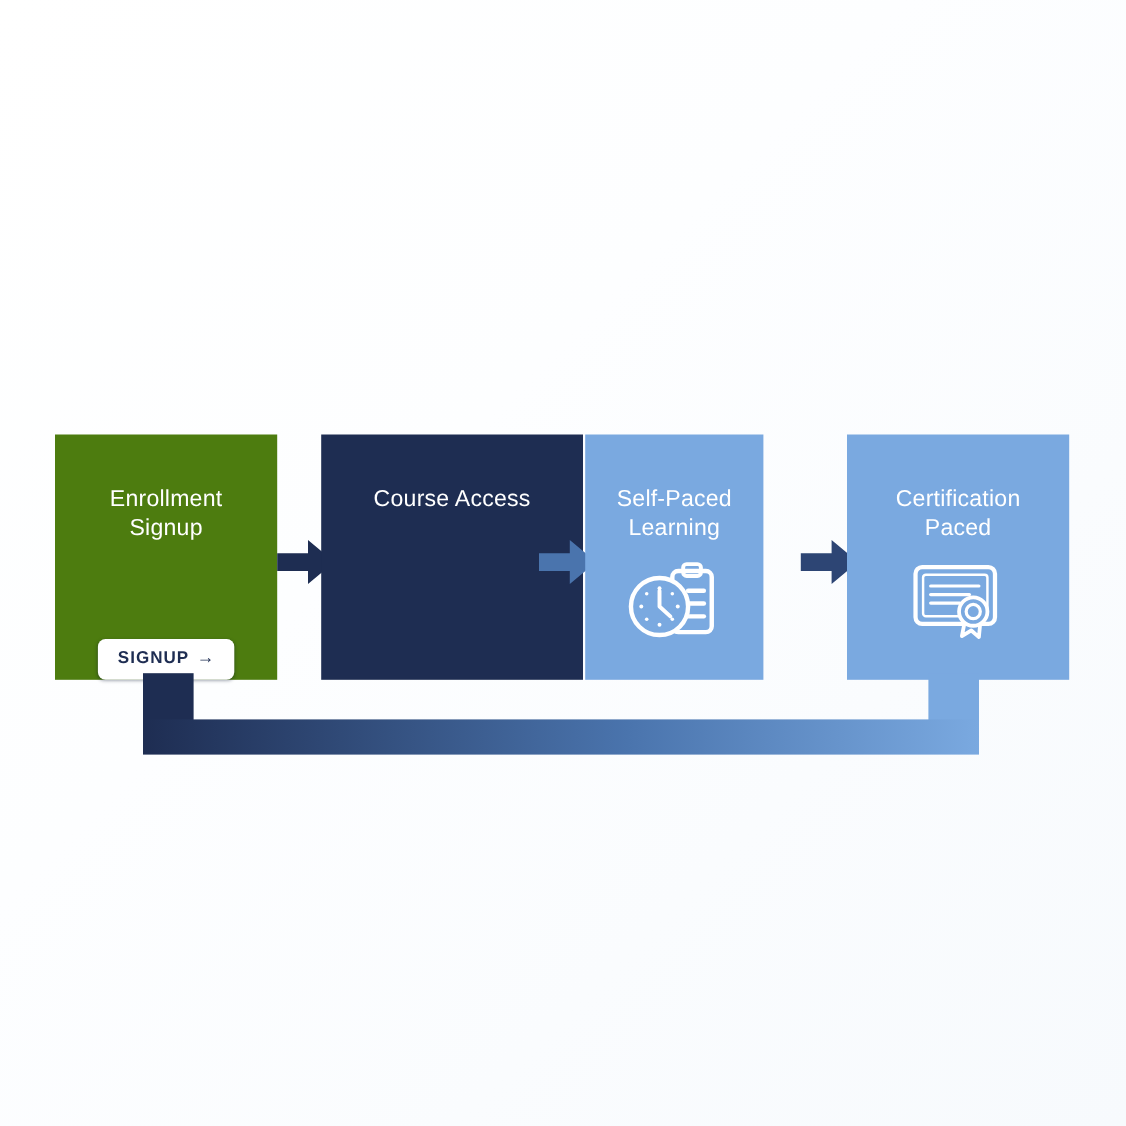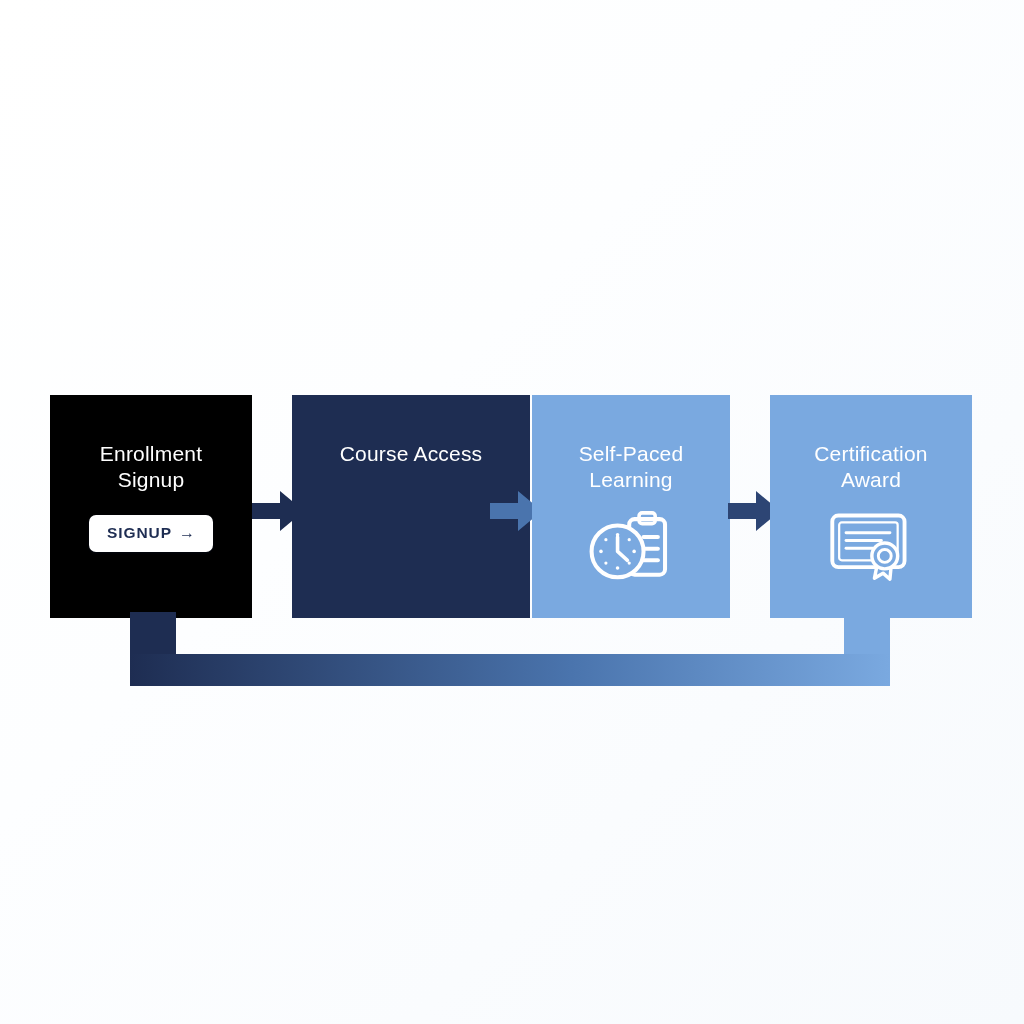--- a/index.html
+++ b/index.html
@@ -33,21 +33,21 @@
     flex-direction: column;
     align-items: center;
     box-sizing: border-box;
     padding-top: 46px;
   }
   .step-card.dark  { background: #1e2d52; }
   .step-card.light { background: #7aa9e0; }
 
   #step-card-1 { left: 50px;  width: 202px; }
   #step-card-2 { left: 292px; width: 238px; }
-  #step-card-3 { left: 532px; width: 198px; }
+  #step-card-3 { left: 532px; width: 162px; }
   #step-card-4 { left: 770px; width: 202px; }
 
   .step-title {
     color: #ffffff;
     font-size: 21px;
     line-height: 26px;
     font-weight: 400;
     text-align: center;
     letter-spacing: .2px;
     white-space: pre-line;
@@ -123,21 +123,21 @@
     width: 760px;
     height: 32px;
     background: linear-gradient(to right, #1e2d52 0%, #23345c 18%, #3a5party 0%, #46699f 55%, #6a9ad6 82%, #7aa9e0 100%);
   }
 </style>
 </head>
 <body>
 
 <div id="flow-canvas">
 
-  <div class="step-card dark" id="step-card-1" style="background: #000000;">
+  <div class="step-card dark" id="step-card-1" style="background: #4d7c0f; justify-content: space-between;">
     <div class="step-title">Enrollment
 Signup</div>
     <div class="signup-button">
       <span class="signup-label">SIGNUP</span>
       <span class="signup-arrow">→</span>
     </div>
   </div>
 
   <div class="connector-arrow" id="connector-arrow-1">
     <svg viewBox="0 0 56 56" width="56" height="56">
@@ -182,21 +182,21 @@
   </div>
 
   <div class="connector-arrow" id="connector-arrow-3">
     <svg viewBox="0 0 56 56" width="56" height="56">
       <path d="M2 20 H30 V8 L54 28 L30 48 V36 H2 Z" fill="#2d4574"></path>
     </svg>
   </div>
 
   <div class="step-card light" id="step-card-4" style="background: rgb(122, 169, 224);">
     <div class="step-title">Certification
-Award</div>
+Paced</div>
     <div class="step-icon">
       <svg viewBox="0 0 100 82" width="94" height="77">
         <rect x="5" y="5" width="84" height="60" rx="7" fill="none" stroke="#ffffff" stroke-width="4.5"></rect>
         <rect x="13" y="13" width="68" height="44" rx="3" fill="none" stroke="#ffffff" stroke-width="2.6"></rect>
         <line x1="21" y1="25" x2="72" y2="25" stroke="#ffffff" stroke-width="3.4" stroke-linecap="round"></line>
         <line x1="21" y1="34" x2="62" y2="34" stroke="#ffffff" stroke-width="3.4" stroke-linecap="round"></line>
         <line x1="21" y1="43" x2="52" y2="43" stroke="#ffffff" stroke-width="3.4" stroke-linecap="round"></line>
         <path d="M58 58 L54 78 L64 72 L72 79 L74 58 Z" fill="#7aa9e0" stroke="#ffffff" stroke-width="4" stroke-linejoin="round"></path>
         <circle cx="66" cy="52" r="15" fill="#7aa9e0" stroke="#ffffff" stroke-width="4"></circle>
         <circle cx="66" cy="52" r="7.5" fill="none" stroke="#ffffff" stroke-width="3.4"></circle>

